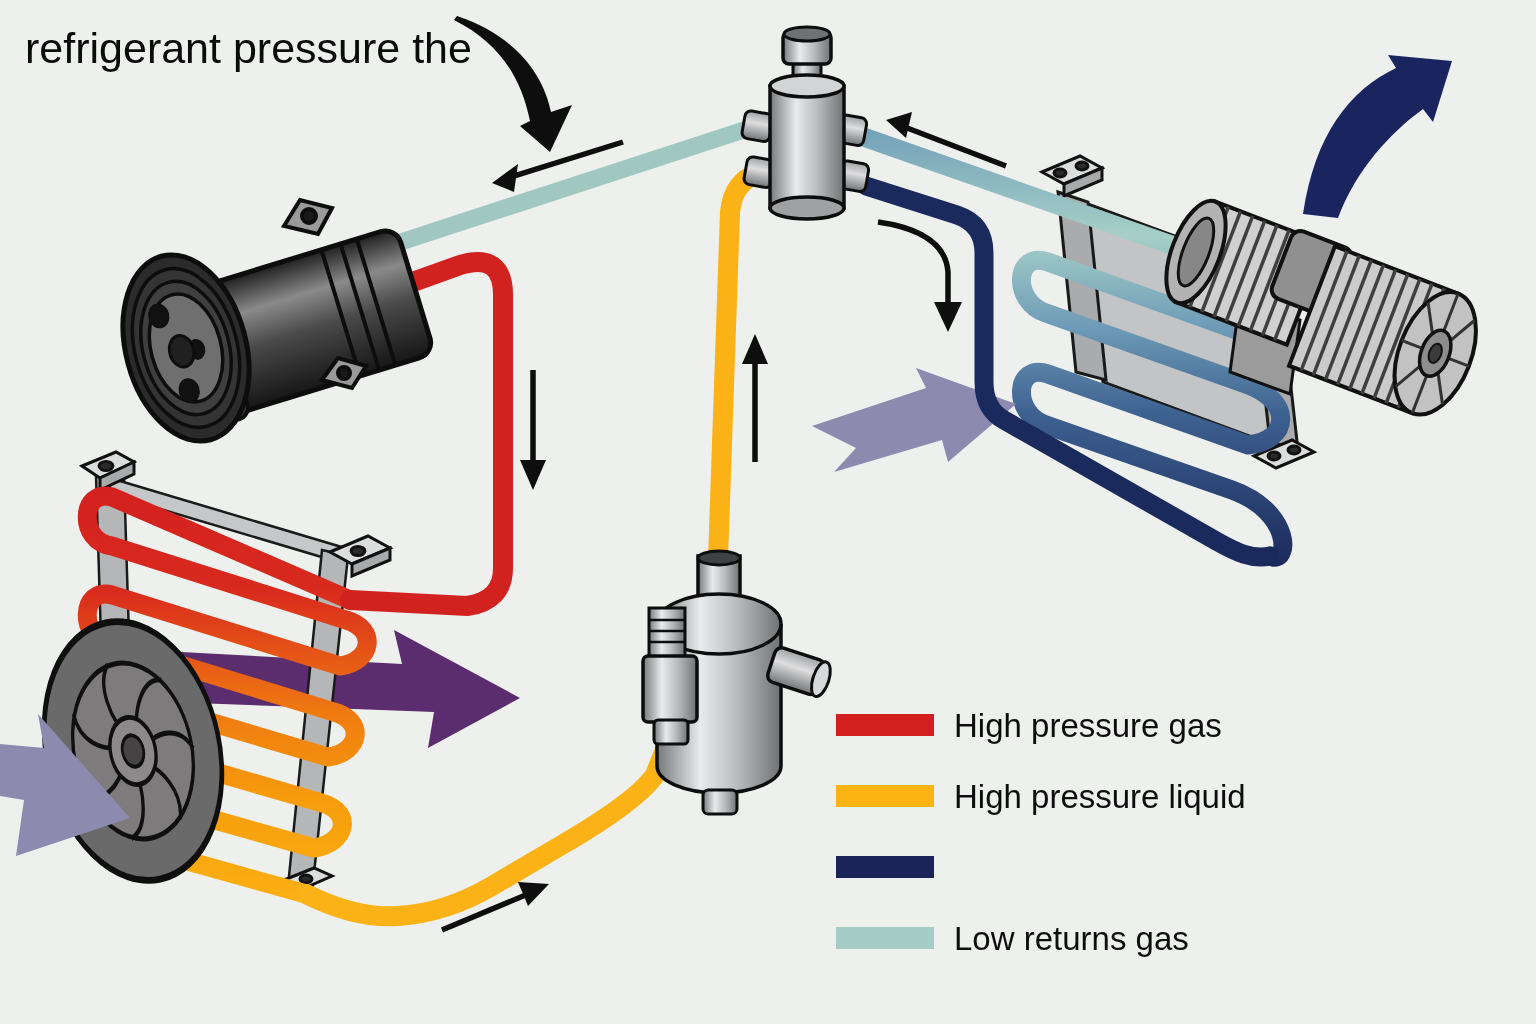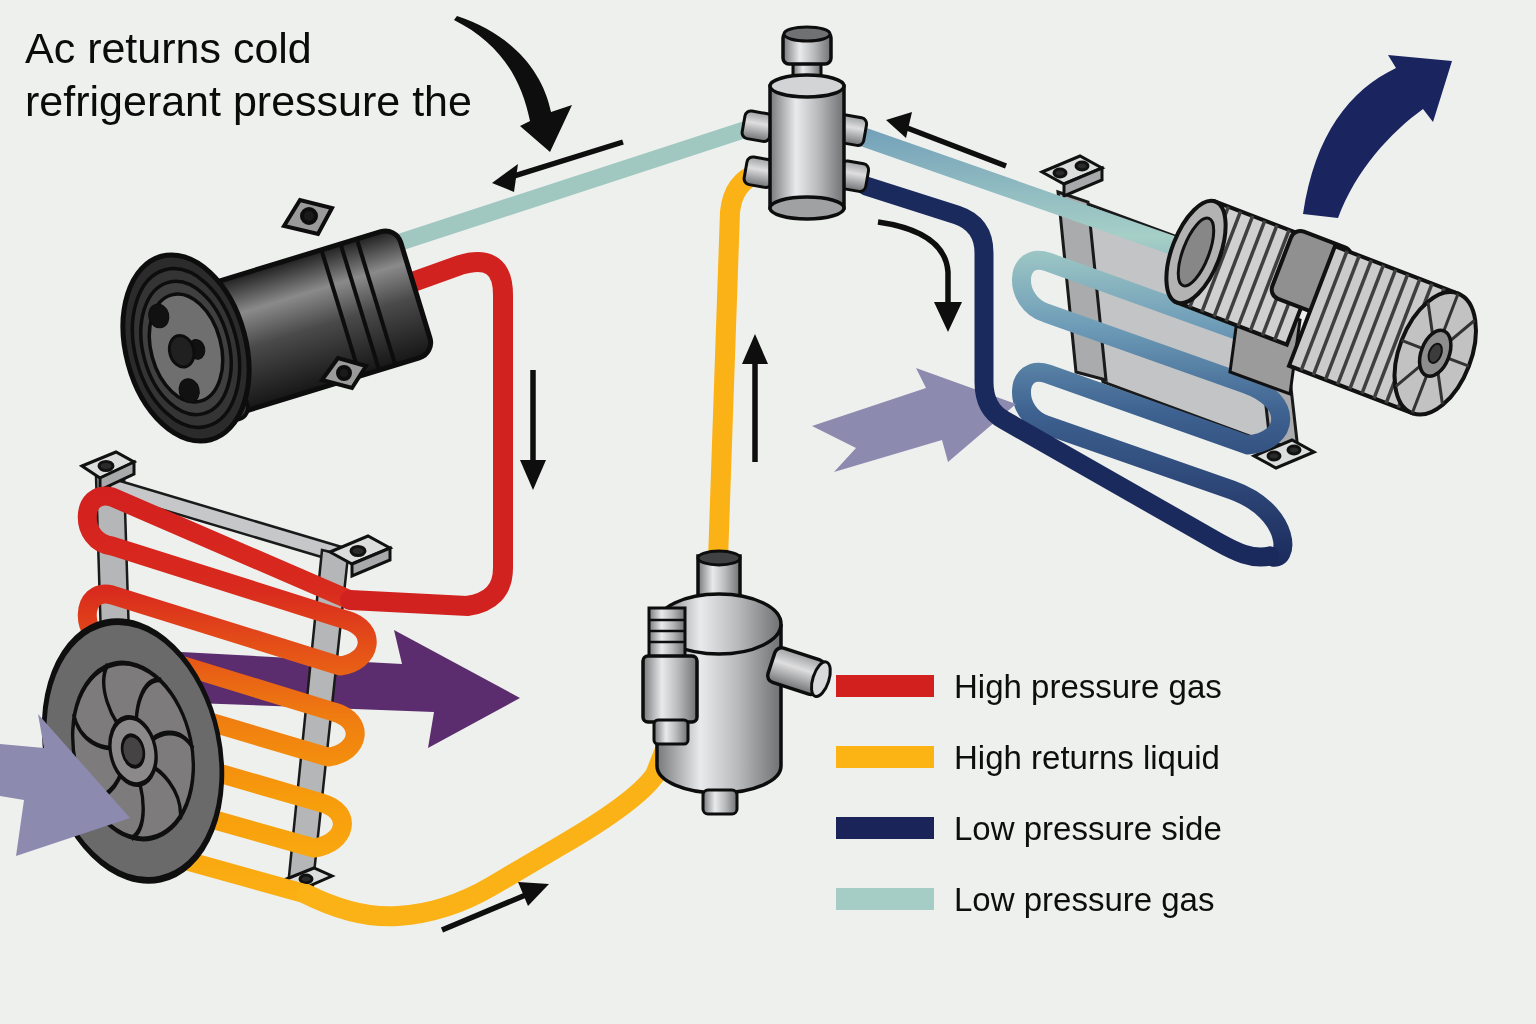--- a/index.html
+++ b/index.html
@@ -3,21 +3,21 @@
 <meta charset="utf-8">
 <style>
   html,body{margin:0;padding:0;}
   body{width:1536px;height:1024px;position:relative;background:#eef0ee;overflow:hidden;
        font-family:"Liberation Sans","DejaVu Sans",sans-serif;}
   .stage{position:absolute;inset:0;}
   svg{position:absolute;left:0;top:0;}
   .annotation{position:absolute;left:25px;top:22px;font-size:43px;line-height:53px;
               color:#0b0b0b;letter-spacing:0px;}
   .legend{position:absolute;left:836px;top:674px;}
-  .legend-row{display:flex;align-items:center;height:24px;margin-bottom:47px;}
+  .legend-row{display:flex;align-items:center;height:24px;margin-bottom:47px;margin-top:39px;}
   .legend-swatch{width:98px;height:22px;margin-right:20px;flex:0 0 auto;}
   .legend-label{font-size:33px;color:#0e0e0e;white-space:nowrap;line-height:1;}
 </style>
 </head>
 <body>
 
 <div class="stage">
 
 <svg width="1536" height="1024" viewBox="0 0 1536 1024">
   <defs>
@@ -290,36 +290,34 @@
     </g>
     <g>
       <line x1="442" y1="930" x2="528" y2="894"></line>
           <polygon points="549,884 518,882 528,906" stroke="none"></polygon>
     </g>
     <path stroke="none" d="M457,16 C512,34 543,72 551,112 L572,105 L550,152 L520,126 L530,121 C521,76 498,42 454,20 Z"></path>
   </g>
 </svg>
 
   <div class="annotation">
-    <div>Ac returns cold</div>
     <div>refrigerant pressure the</div>
   </div>
 
   <div class="legend">
     <div class="legend-row">
       <div class="legend-swatch" style="background: rgb(210, 32, 31);"></div>
       <div class="legend-label">High pressure gas</div>
     </div>
     <div class="legend-row">
       <div class="legend-swatch" style="background: rgb(252, 180, 21);"></div>
-      <div class="legend-label">High returns liquid</div>
+      <div class="legend-label">High pressure liquid</div>
     </div>
     <div class="legend-row">
       <div class="legend-swatch" style="background: rgb(26, 36, 88);"></div>
-      <div class="legend-label">Low pressure side</div>
     </div>
     <div class="legend-row">
       <div class="legend-swatch" style="background: rgb(165, 205, 198);"></div>
-      <div class="legend-label">Low pressure gas</div>
+      <div class="legend-label">Low returns gas</div>
     </div>
   </div>
 
 </div>
 
 </body></html>

